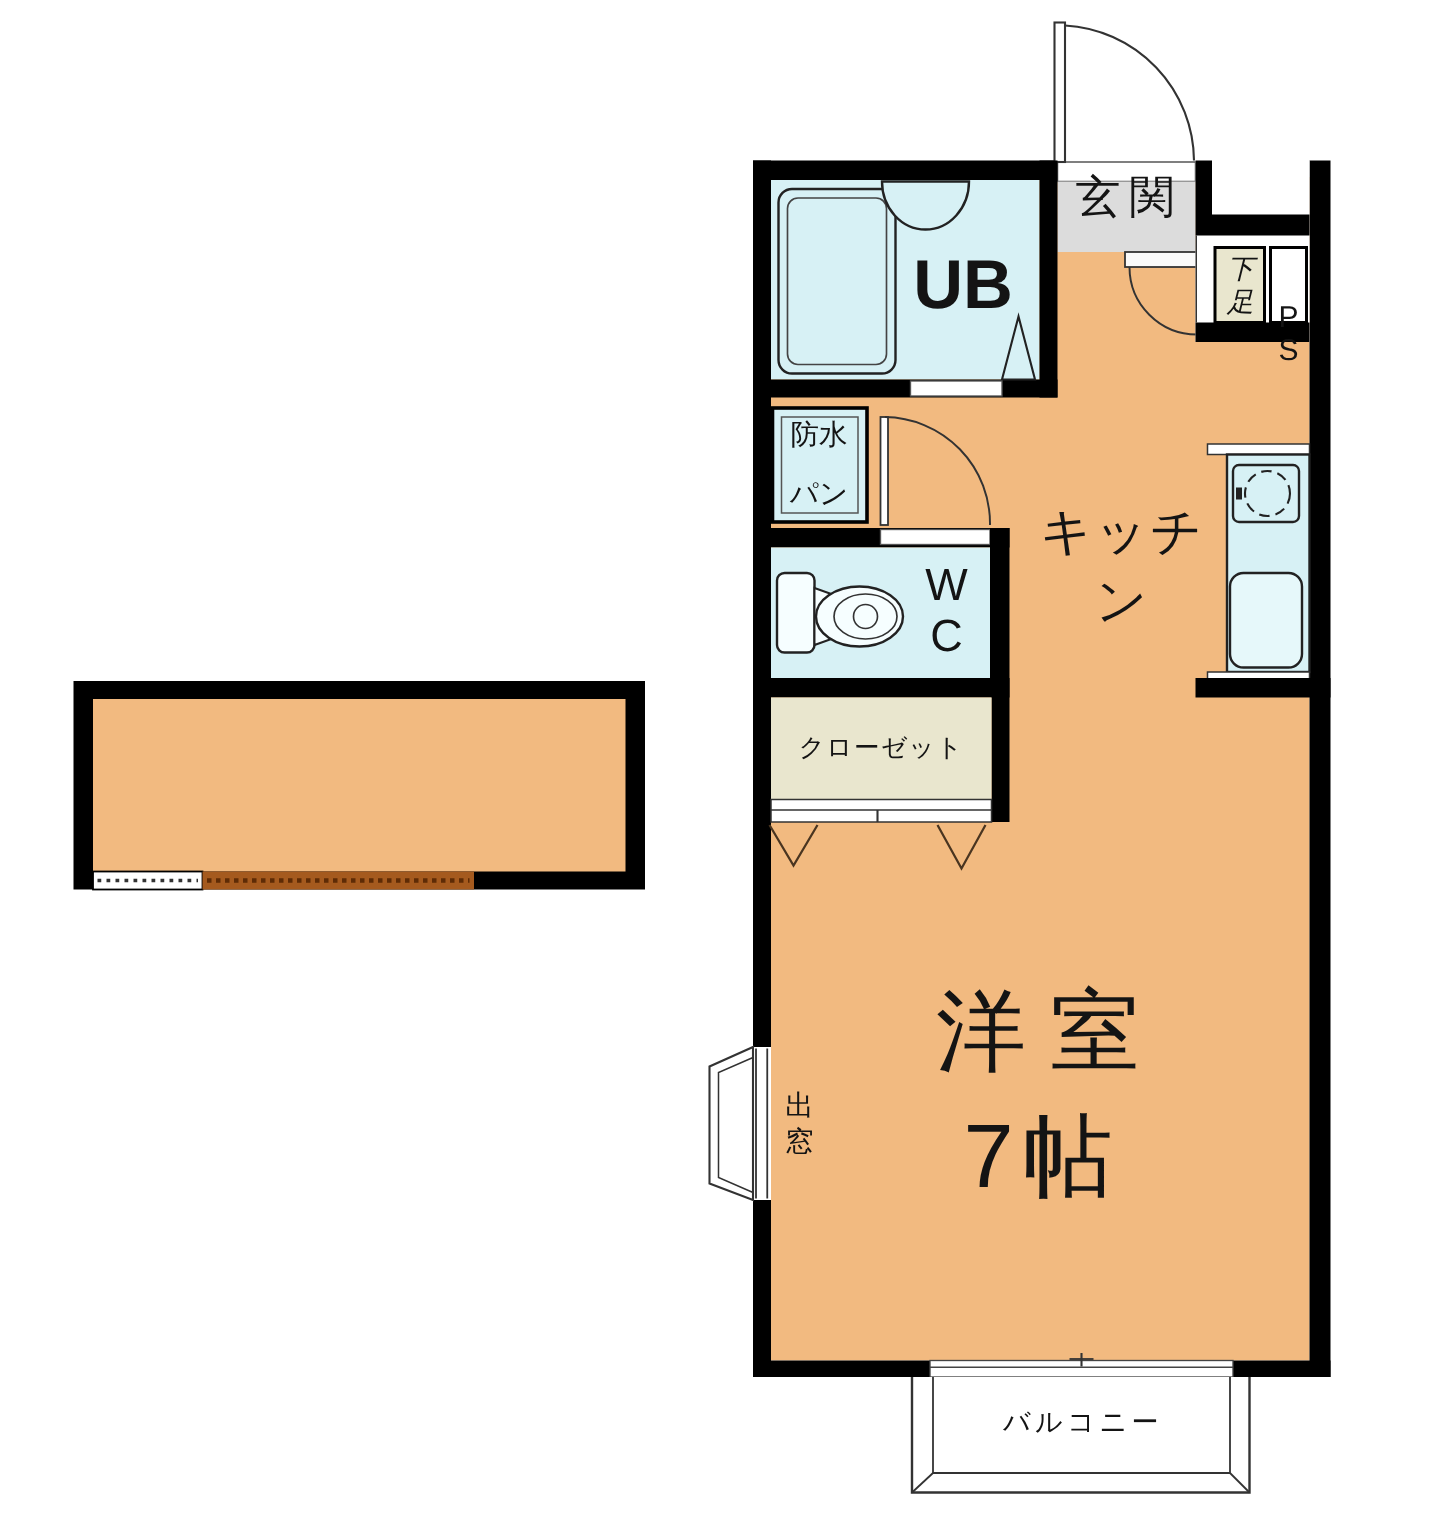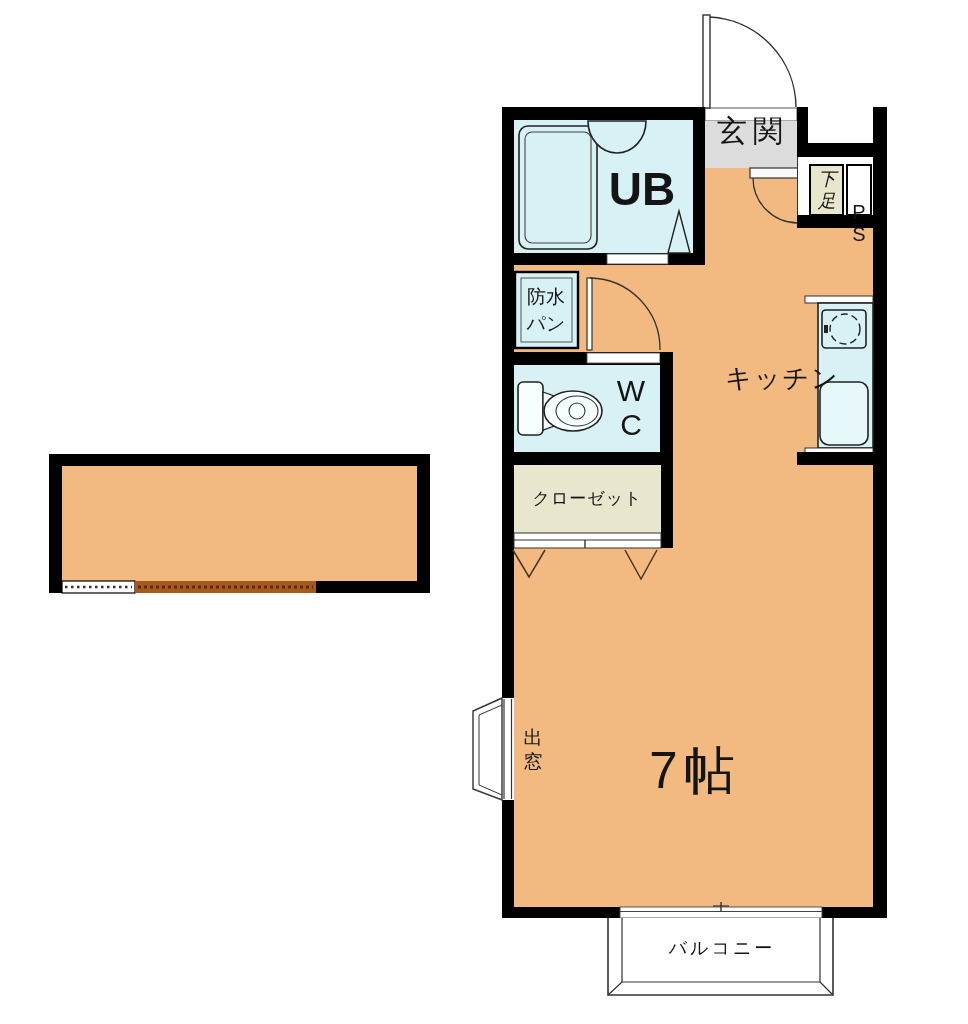--- a/index.html
+++ b/index.html
@@ -152,27 +152,28 @@
 
 
   <div class="lbl" style="left:599px;top:158px;width:86px;height:62px;font-size:46px;font-weight:600;">UB</div>
 
   <div class="lbl" style="left:701px;top:112px;width:98px;height:38px;font-size:30px;letter-spacing:6px;text-indent:6px;text-align:center;">玄関</div>
 
   <div class="lbl stack" style="left:817px;top:167px;width:20px;height:46px;font-size:18px;line-height:22px;font-style:italic;">下足</div>
 
   <div class="lbl stack" style="left:851px;top:167px;width:16px;height:62px;font-size:20px;line-height:22px;margin-top:25px;">PS</div>
 
-  <div class="lbl stack" style="left:522px;top:282px;width:48px;height:56px;font-size:19px;line-height:27px;">防水パン</div>
+  <div class="lbl stack" style="left:522px;top:282px;width:48px;height:56px;font-size:19px;line-height:39px;">防水パン</div>
 
   <div class="lbl stack" style="left:607px;top:373px;width:48px;height:70px;font-size:30px;line-height:34px;text-align:center;">WC</div>
 
-  <div class="lbl" style="left:720px;top:361px;width:125px;height:34px;font-size:26px;letter-spacing:2px;">キッチン</div>
+  <div class="lbl" style="left:686px;top:361px;width:125px;height:34px;font-size:34px;letter-spacing:2px;">キッチン</div>
 
   <div class="lbl" style="left:516px;top:483px;width:143px;height:30px;font-size:17px;letter-spacing:1px;">クローゼット</div>
 
+  <div class="lbl" style="left:597px;top:650px;width:190px;height:76px;font-size:60px;letter-spacing:16px;text-indent:16px;">洋室</div>
 
-  <div class="lbl" style="left:597px;top:735px;width:190px;height:72px;font-size:51px;letter-spacing:6px;text-indent:6px;">7帖</div>
+  <div class="lbl" style="left:597px;top:735px;width:190px;height:72px;font-size:60px;letter-spacing:6px;text-indent:6px;">7帖</div>
 
   <div class="lbl stack" style="left:478px;top:725px;width:22px;height:50px;font-size:19px;line-height:24px;padding-left:44px;">出窓</div>
 
   <div class="lbl" style="left:638px;top:931px;width:168px;height:34px;font-size:18px;letter-spacing:3px;">バルコニー</div>
 </div>
 
 </body></html>

